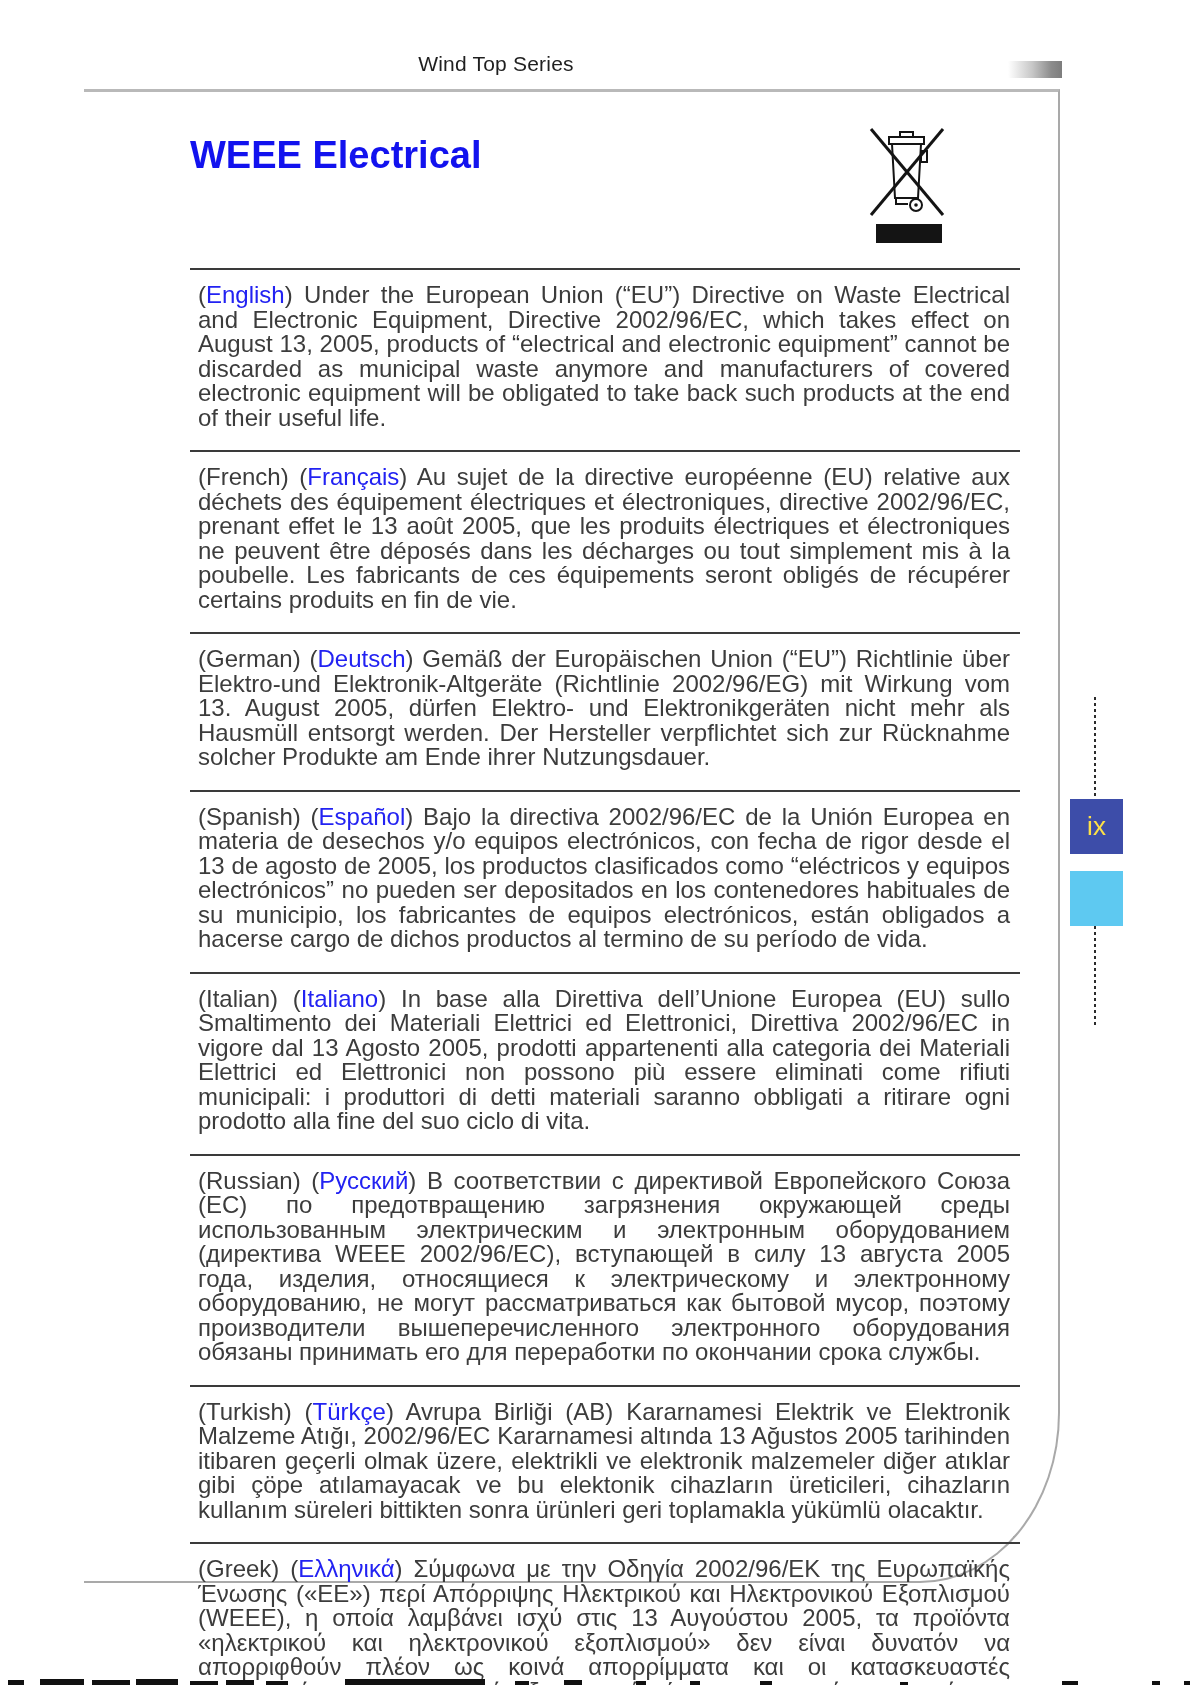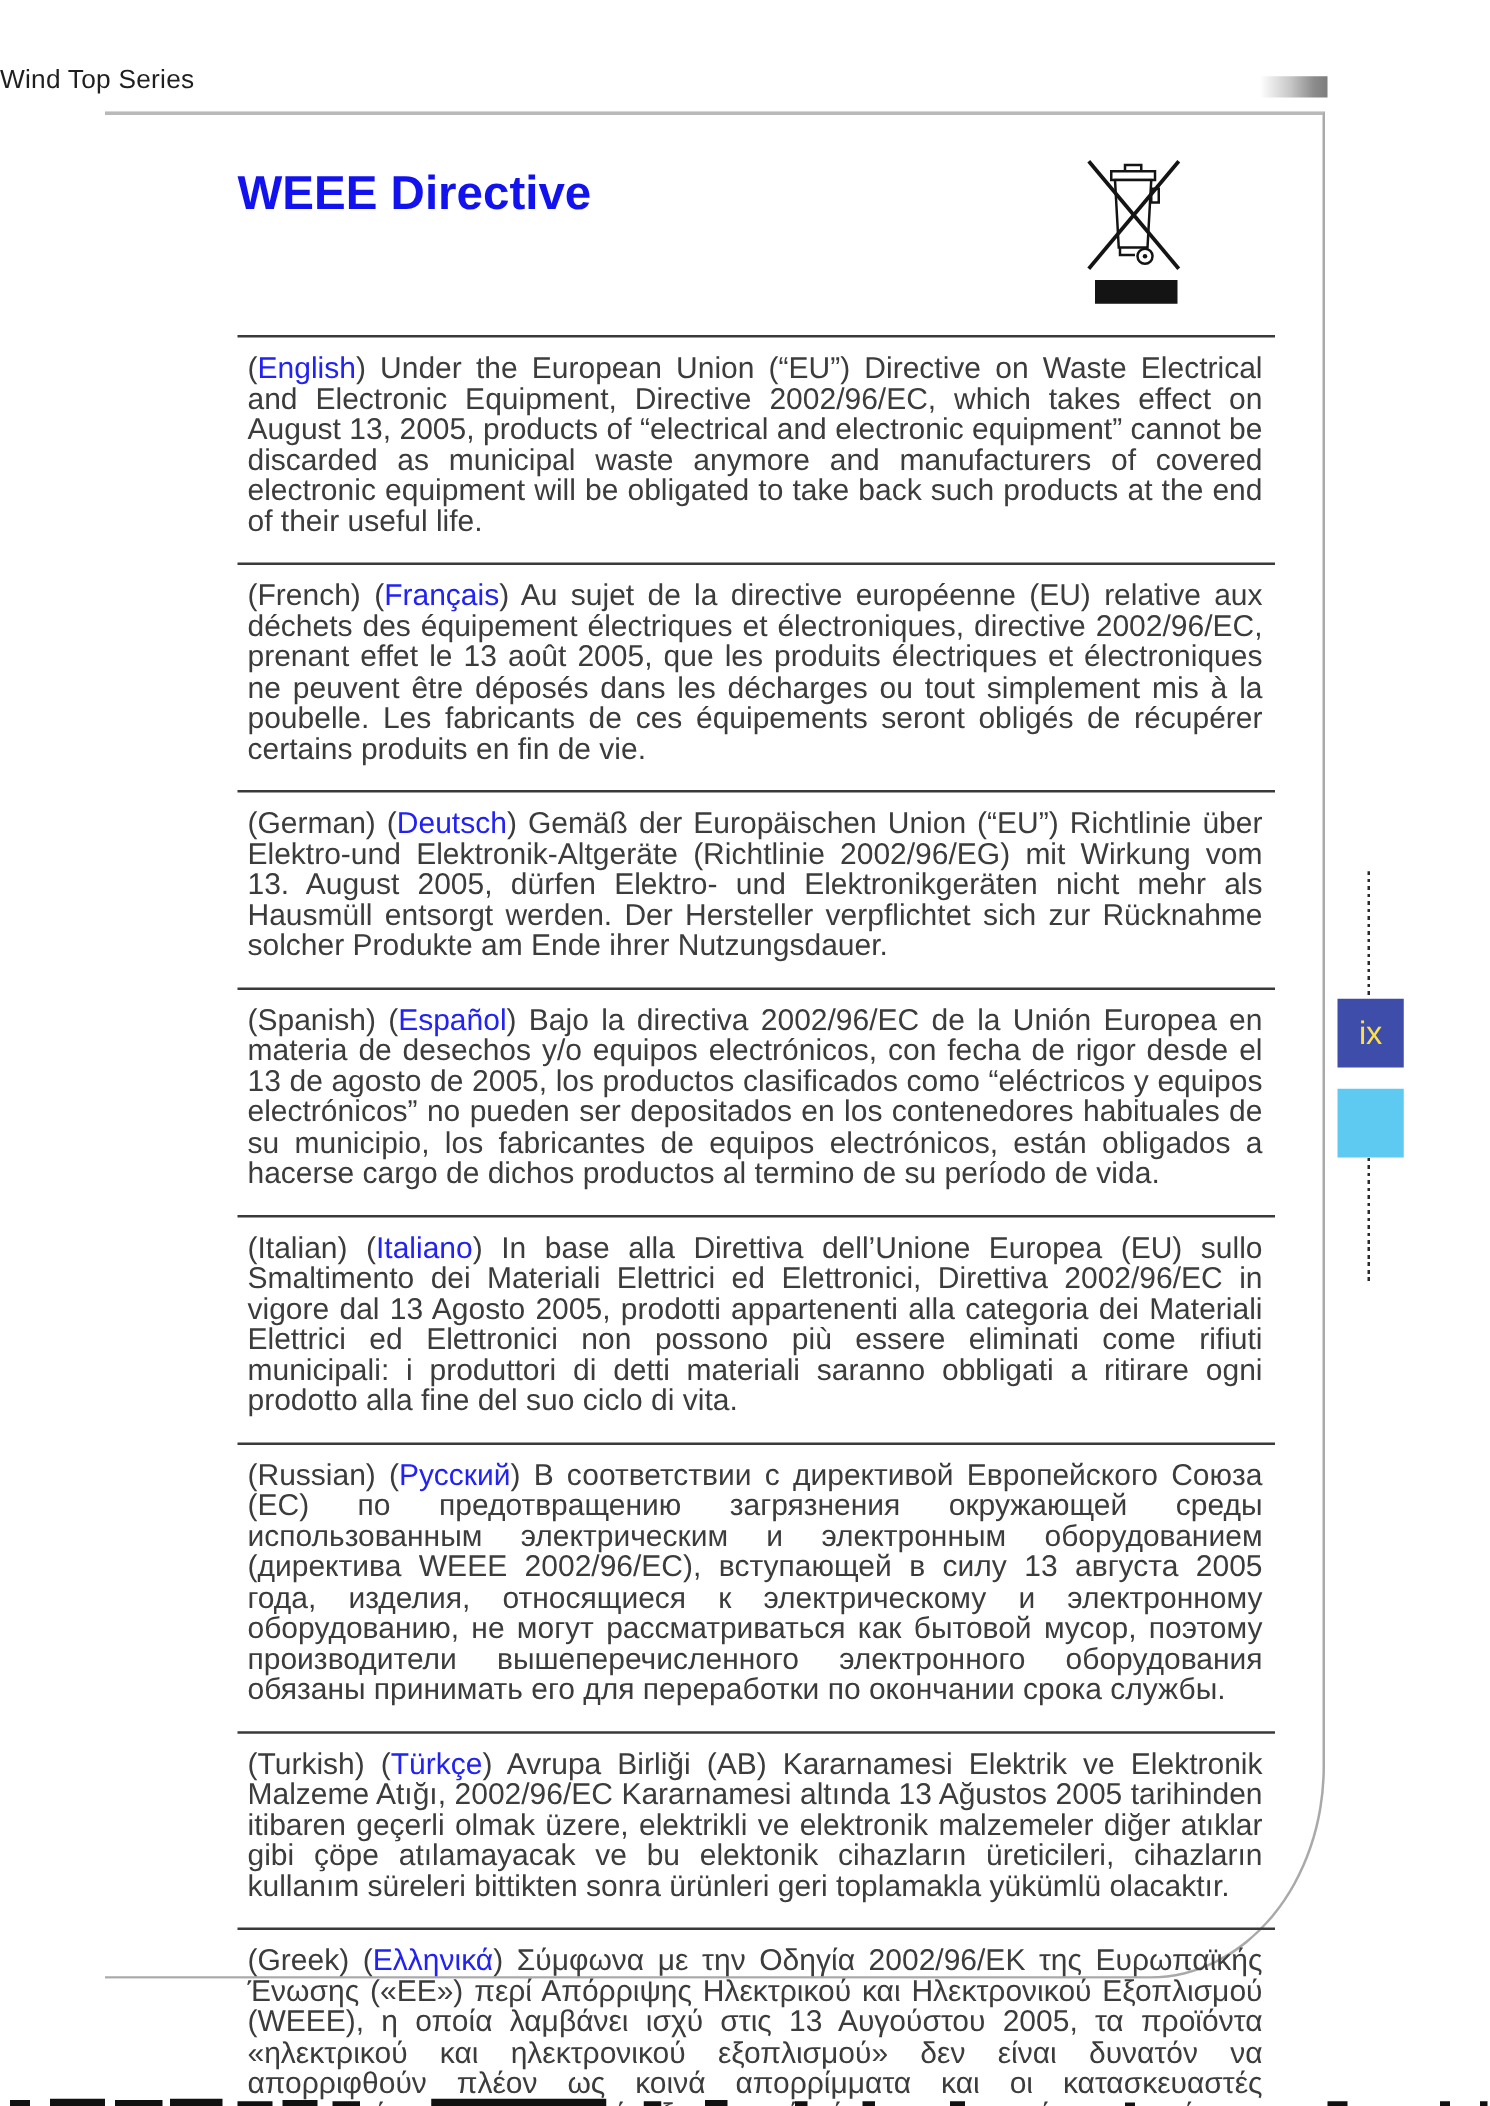--- a/index.html
+++ b/index.html
@@ -7,21 +7,21 @@
     position:relative;
     width:1192px;height:1685px;
     background:#ffffff;
     overflow:hidden;
     font-family:"Liberation Sans","DejaVu Sans",sans-serif;
     color:var(--body-text,#3c3c3c);
   }
   
   .series-label{
     position:absolute;top:52px;left:0;width:992px;
-    text-align:left;font-size:21px;color:#1f1f1f;letter-spacing:0.2px;
+    text-align:center;font-size:21px;color:#1f1f1f;letter-spacing:0.2px;
   }
   .header-gradient-bar{
     position:absolute;left:1008px;top:61px;width:54px;height:17px;
     background:linear-gradient(90deg,#ffffff 0%,#c7c7c7 45%,#8c8c8c 80%,#7d7d7d 100%);
   }
   
   .page-frame{
     position:absolute;left:84px;top:89px;width:976px;height:1494px;
     border-top:3px solid #b9b9b9;
     border-right:2px solid #a9a9a9;
@@ -86,21 +86,21 @@
 </head>
 <body>
 
 <div class="screen">
 
   <div class="series-label">Wind Top Series</div>
   <div class="header-gradient-bar"></div>
 
   <div class="page-frame"></div>
 
-  <div class="page-title">WEEE Directive</div>
+  <div class="page-title">WEEE Electrical</div>
 
   <svg class="weee-icon" viewBox="0 0 78 95" fill="none" xmlns="http://www.w3.org/2000/svg">
 
     <rect x="32" y="8" width="13" height="5" stroke="#141414" stroke-width="2" fill="#fff"></rect>
 
     <rect x="21" y="13" width="35" height="7" stroke="#141414" stroke-width="2" fill="#fff"></rect>
 
     <path d="M24 20 L53 20 L50 74 L27 74 Z" stroke="#141414" stroke-width="2" fill="#fff"></path>
 
     <rect x="53" y="27" width="6" height="11" stroke="#141414" stroke-width="2" fill="#fff"></rect>

